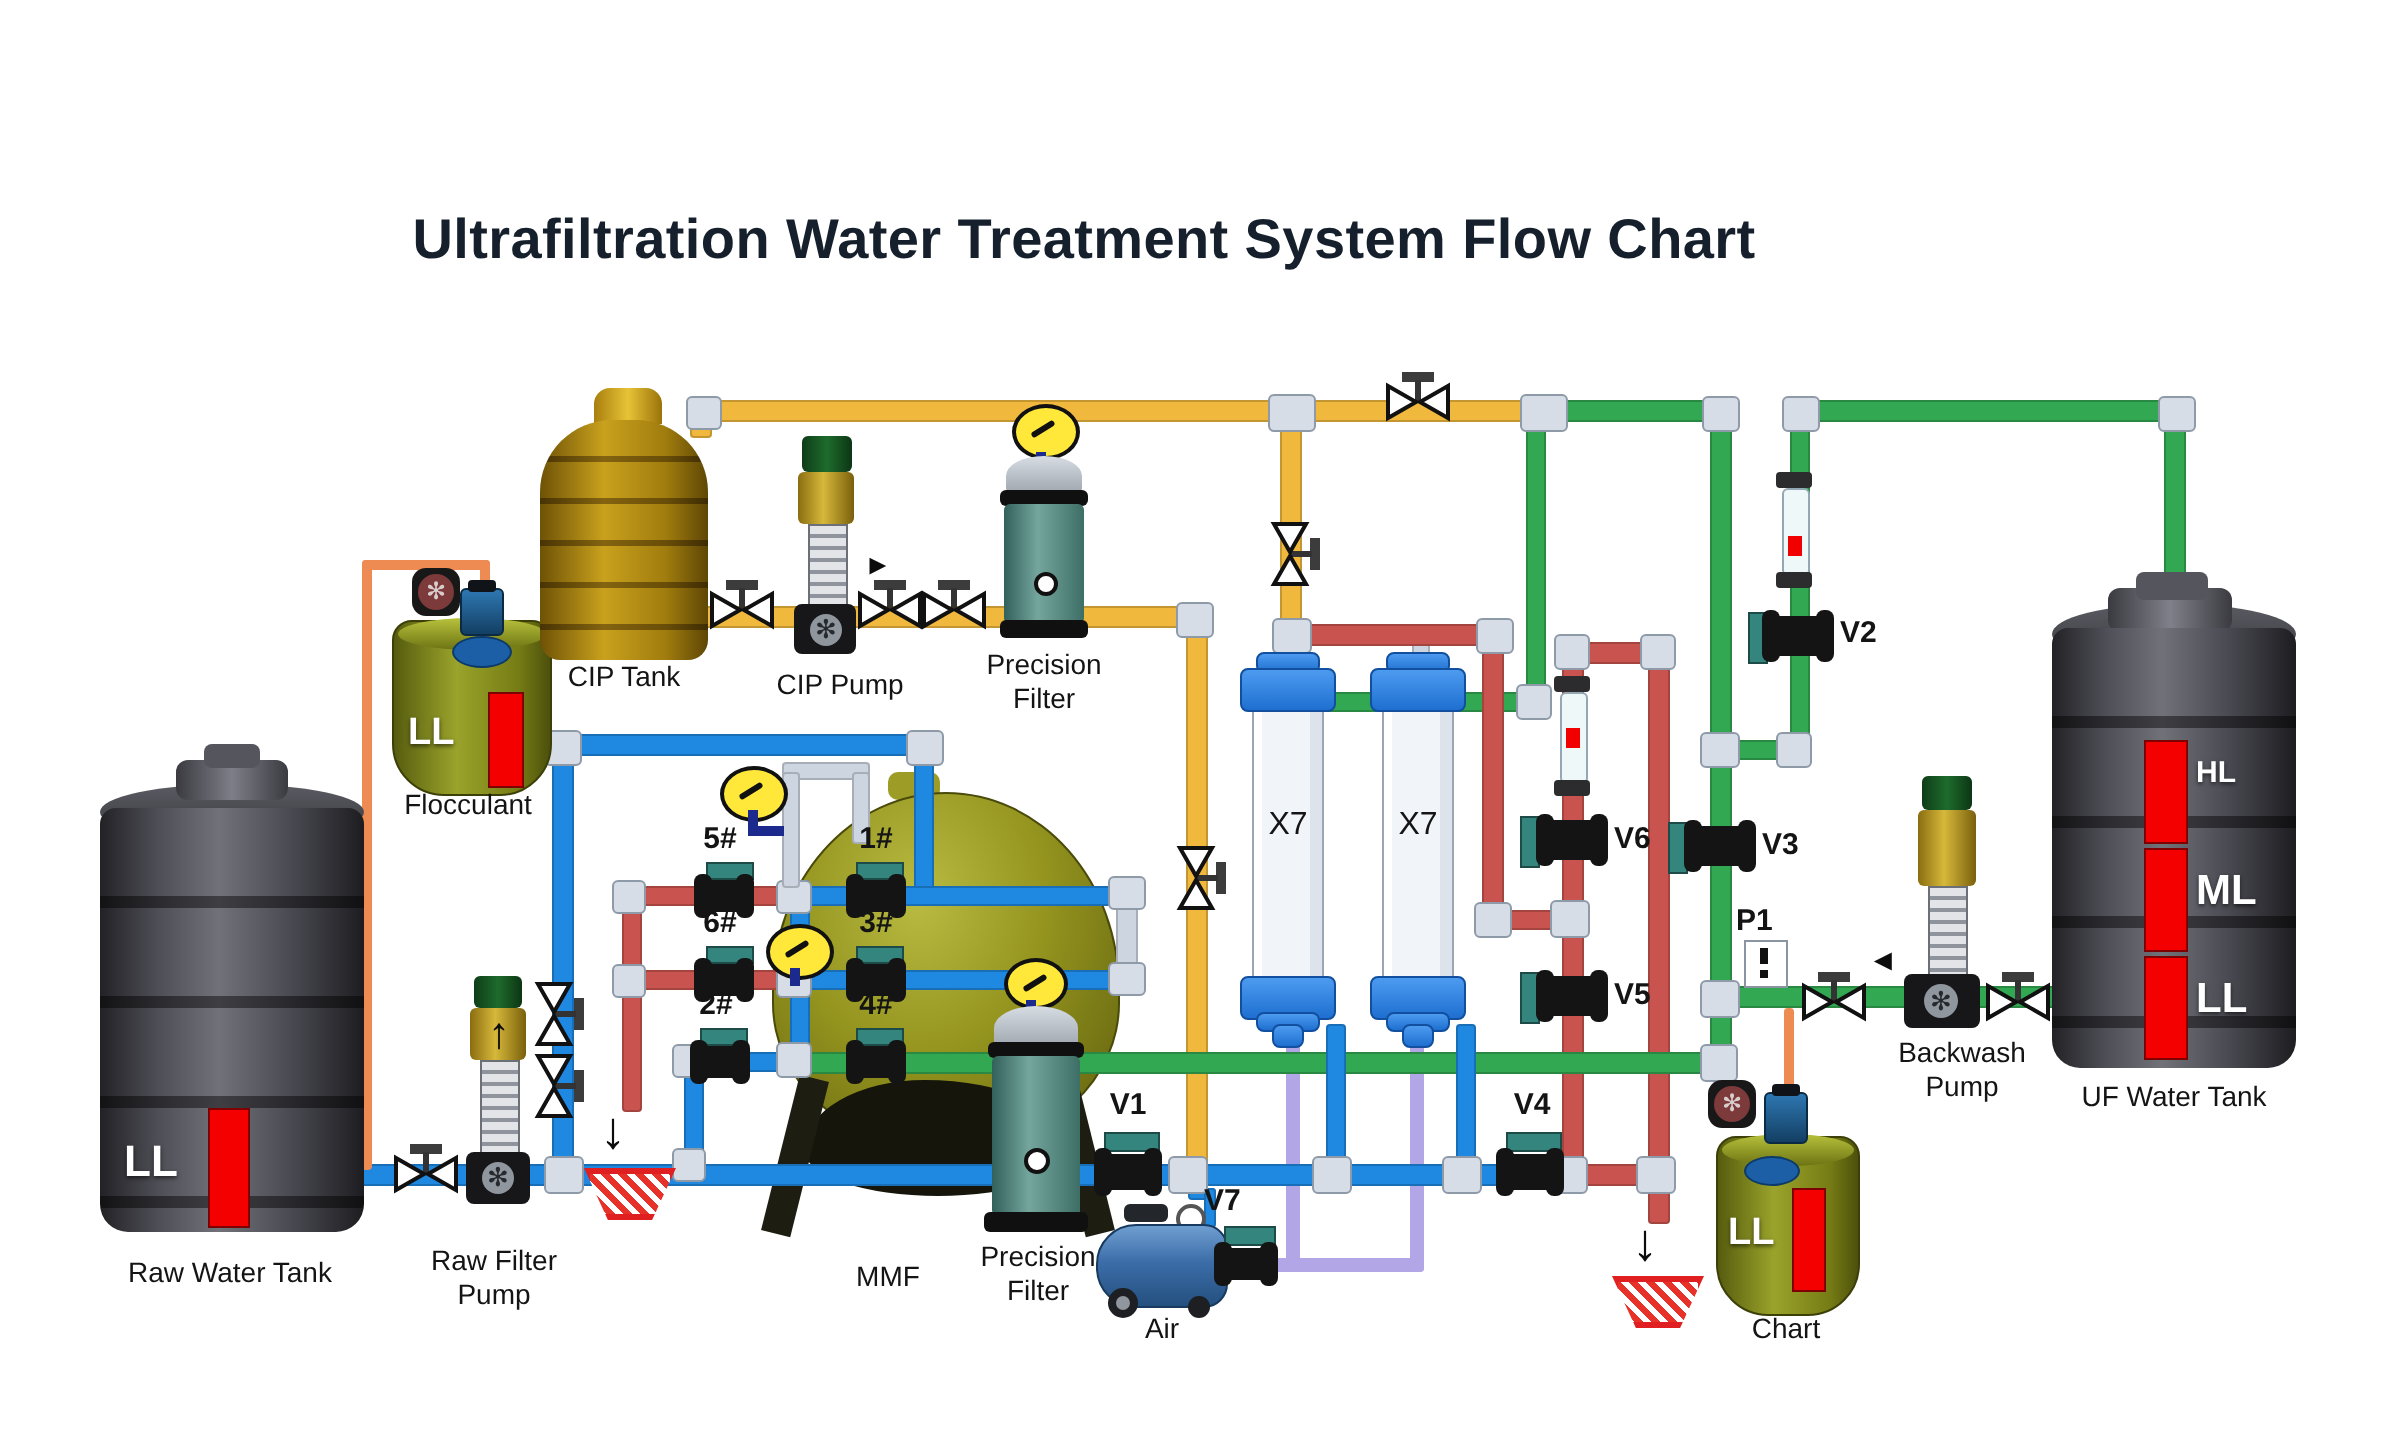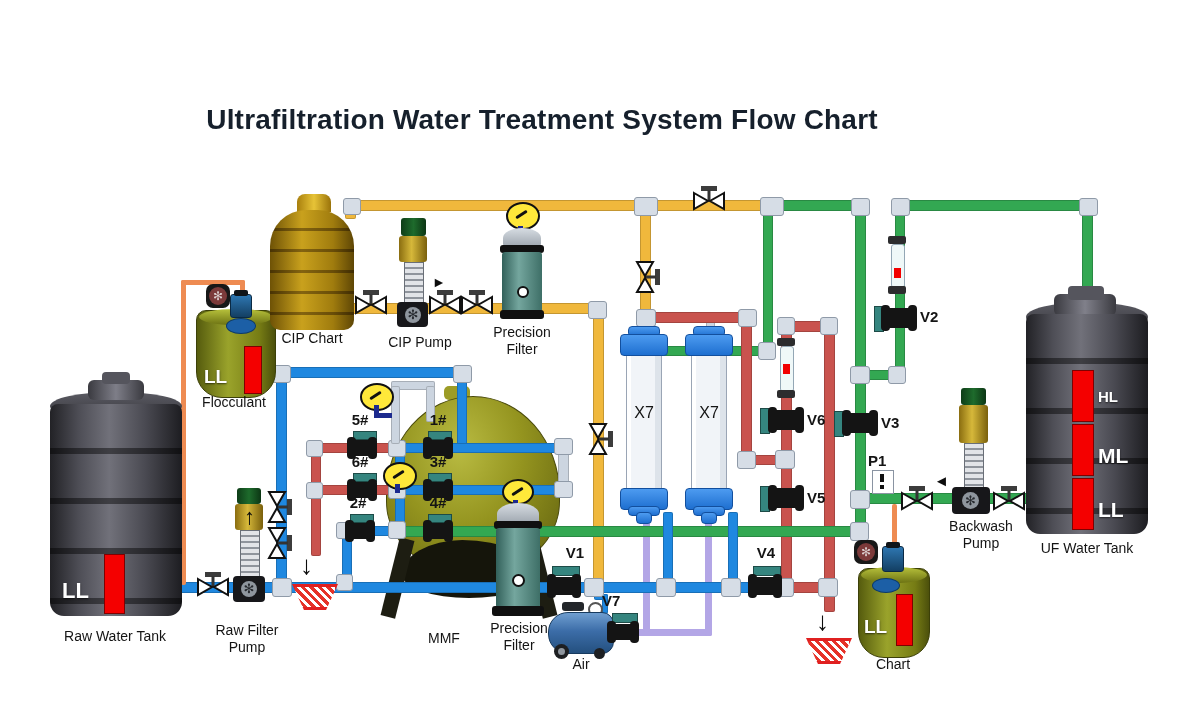--- a/index.html
+++ b/index.html
@@ -13,21 +13,21 @@
   .p.red{background:var(--pipe-red,#c9534e);}
   .p.purple{background:var(--pipe-purple,#b3a6e6);box-shadow:none;}
   .p.orange{background:var(--pipe-orange,#ee8b52);box-shadow:none;}
   .p.gray{background:#ccd5e0;}
   .z4{z-index:4 !important;}
   
   .f{position:absolute;z-index:5;background:var(--fitting,#d6dde6);border:1px solid #8f9aa8;border-radius:3px;}
   
   .lab{position:absolute;z-index:10;font-size:14px;color:#141414;text-align:center;line-height:1.2;}
   .vlab{position:absolute;z-index:10;font-size:15px;font-weight:bold;color:#141414;}
-  .lvl-lab{position:absolute;z-index:8;font-weight:bold;color:#fff;text-shadow:0 1px 2px rgba(0,0,0,.6);margin-top:10px;}
+  .lvl-lab{position:absolute;z-index:8;font-weight:bold;color:#fff;text-shadow:0 1px 2px rgba(0,0,0,.6);}
   .lvl{position:absolute;z-index:7;background:var(--level-red,#f40000);border:1px solid #7e0000;}
   
   .eq{position:absolute;z-index:6;}
   .tankdark{background:linear-gradient(90deg,#222226 0%,#4e4e56 22%,#71717a 45%,#4a4a52 72%,#1d1d21 100%),
             repeating-linear-gradient(180deg,transparent 0 44px,rgba(0,0,0,.45) 44px 50px);
             background-blend-mode:multiply;border-radius:8px 8px 14px 14px;}
   .chemtank{background:linear-gradient(90deg,#565c0e 0%,#9aa32b 40%,#767c14 80%,#4c500c 100%);
             border-radius:10px 10px 26px 26px;border:1px solid #3c4008;}
   .chemtank::before{content:"";position:absolute;left:2px;right:2px;top:-2px;height:16px;
             background:linear-gradient(180deg,#b8c23c,#6d7313);border-radius:50%;}
@@ -205,21 +205,21 @@
   <div class="mixer" style="left:206px;top:284px"></div>
   <div class="mpump" style="left:230px;top:294px;width:20px;height:22px"></div>
   <div class="eq chemtank" style="left:196px;top:310px;width:78px;height:86px"></div>
   <div class="eq" style="left:226px;top:318px;width:28px;height:14px;background:#1c5fa6;border:1px solid #0c3a6a;border-radius:50%"></div>
   <div class="lvl" style="left:244px;top:346px;width:16px;height:46px"></div>
   <div class="lvl-lab" style="left:204px;top:356px;width:38px;font-size:19px">LL</div>
   <div class="lab" style="left:184px;top:394px;width:100px">Flocculant</div>
 
   <div class="eq" style="left:297px;top:194px;width:34px;height:18px;background:linear-gradient(90deg,#a87f0d,#e7c337,#9a730a);border-radius:8px 8px 0 0"></div>
   <div class="eq goldtank" style="left:270px;top:210px;width:84px;height:120px"></div>
-  <div class="lab" style="left:268px;top:330px;width:88px">CIP Chart</div>
+  <div class="lab" style="left:268px;top:330px;width:88px">CIP Tank</div>
 
   <div class="eq pumpcap" style="left:401px;top:218px;width:25px;height:18px"></div>
   <div class="eq pumpbody" style="left:399px;top:236px;width:28px;height:26px"></div>
   <div class="eq pumpcol" style="left:404px;top:262px;width:18px;height:40px"></div>
   <div class="eq pumpbase" style="left:397px;top:302px;width:31px;height:25px">
     <div class="fan" style="left:8px;top:5px;width:16px;height:16px"></div>
   </div>
   <div class="lab" style="left:372px;top:334px;width:96px">CIP Pump</div>
 
   <div class="gauge" style="left:506px;top:202px"></div>
@@ -281,21 +281,21 @@
   <div class="xcol" style="left:691px;top:338px;width:34px;height:168px"></div>
   <div class="xcap" style="left:693px;top:326px;width:30px;height:9px"></div>
   <div class="xcap" style="left:685px;top:334px;width:46px;height:20px"></div>
   <div class="xcap" style="left:685px;top:488px;width:46px;height:20px"></div>
   <div class="xcap" style="left:693px;top:506px;width:30px;height:8px"></div>
   <div class="xcap" style="left:701px;top:512px;width:14px;height:10px"></div>
   <div class="vlab" style="left:695px;top:404px;width:28px;text-align:center;font-weight:normal;font-size:16px">X7</div>
 
   <div class="tag" style="left:552px;top:566px;width:26px;height:8px"></div>
   <div class="vb" style="left:548px;top:577px;width:32px;height:18px"></div>
-  <div class="vlab" style="left:544px;top:544px;width:40px;text-align:right">V1</div>
+  <div class="vlab" style="left:544px;top:544px;width:40px;text-align:center">V1</div>
   <div class="tag" style="left:874px;top:306px;width:8px;height:24px"></div>
   <div class="vb" style="left:882px;top:308px;width:34px;height:20px"></div>
   <div class="vlab" style="left:920px;top:308px">V2</div>
   <div class="tag" style="left:834px;top:411px;width:8px;height:24px"></div>
   <div class="vb" style="left:843px;top:413px;width:34px;height:20px"></div>
   <div class="vlab" style="left:881px;top:414px">V3</div>
   <div class="tag" style="left:753px;top:566px;width:26px;height:8px"></div>
   <div class="vb" style="left:749px;top:577px;width:32px;height:18px"></div>
   <div class="vlab" style="left:746px;top:544px;width:40px;text-align:center">V4</div>
   <div class="tag" style="left:760px;top:486px;width:8px;height:24px"></div>

